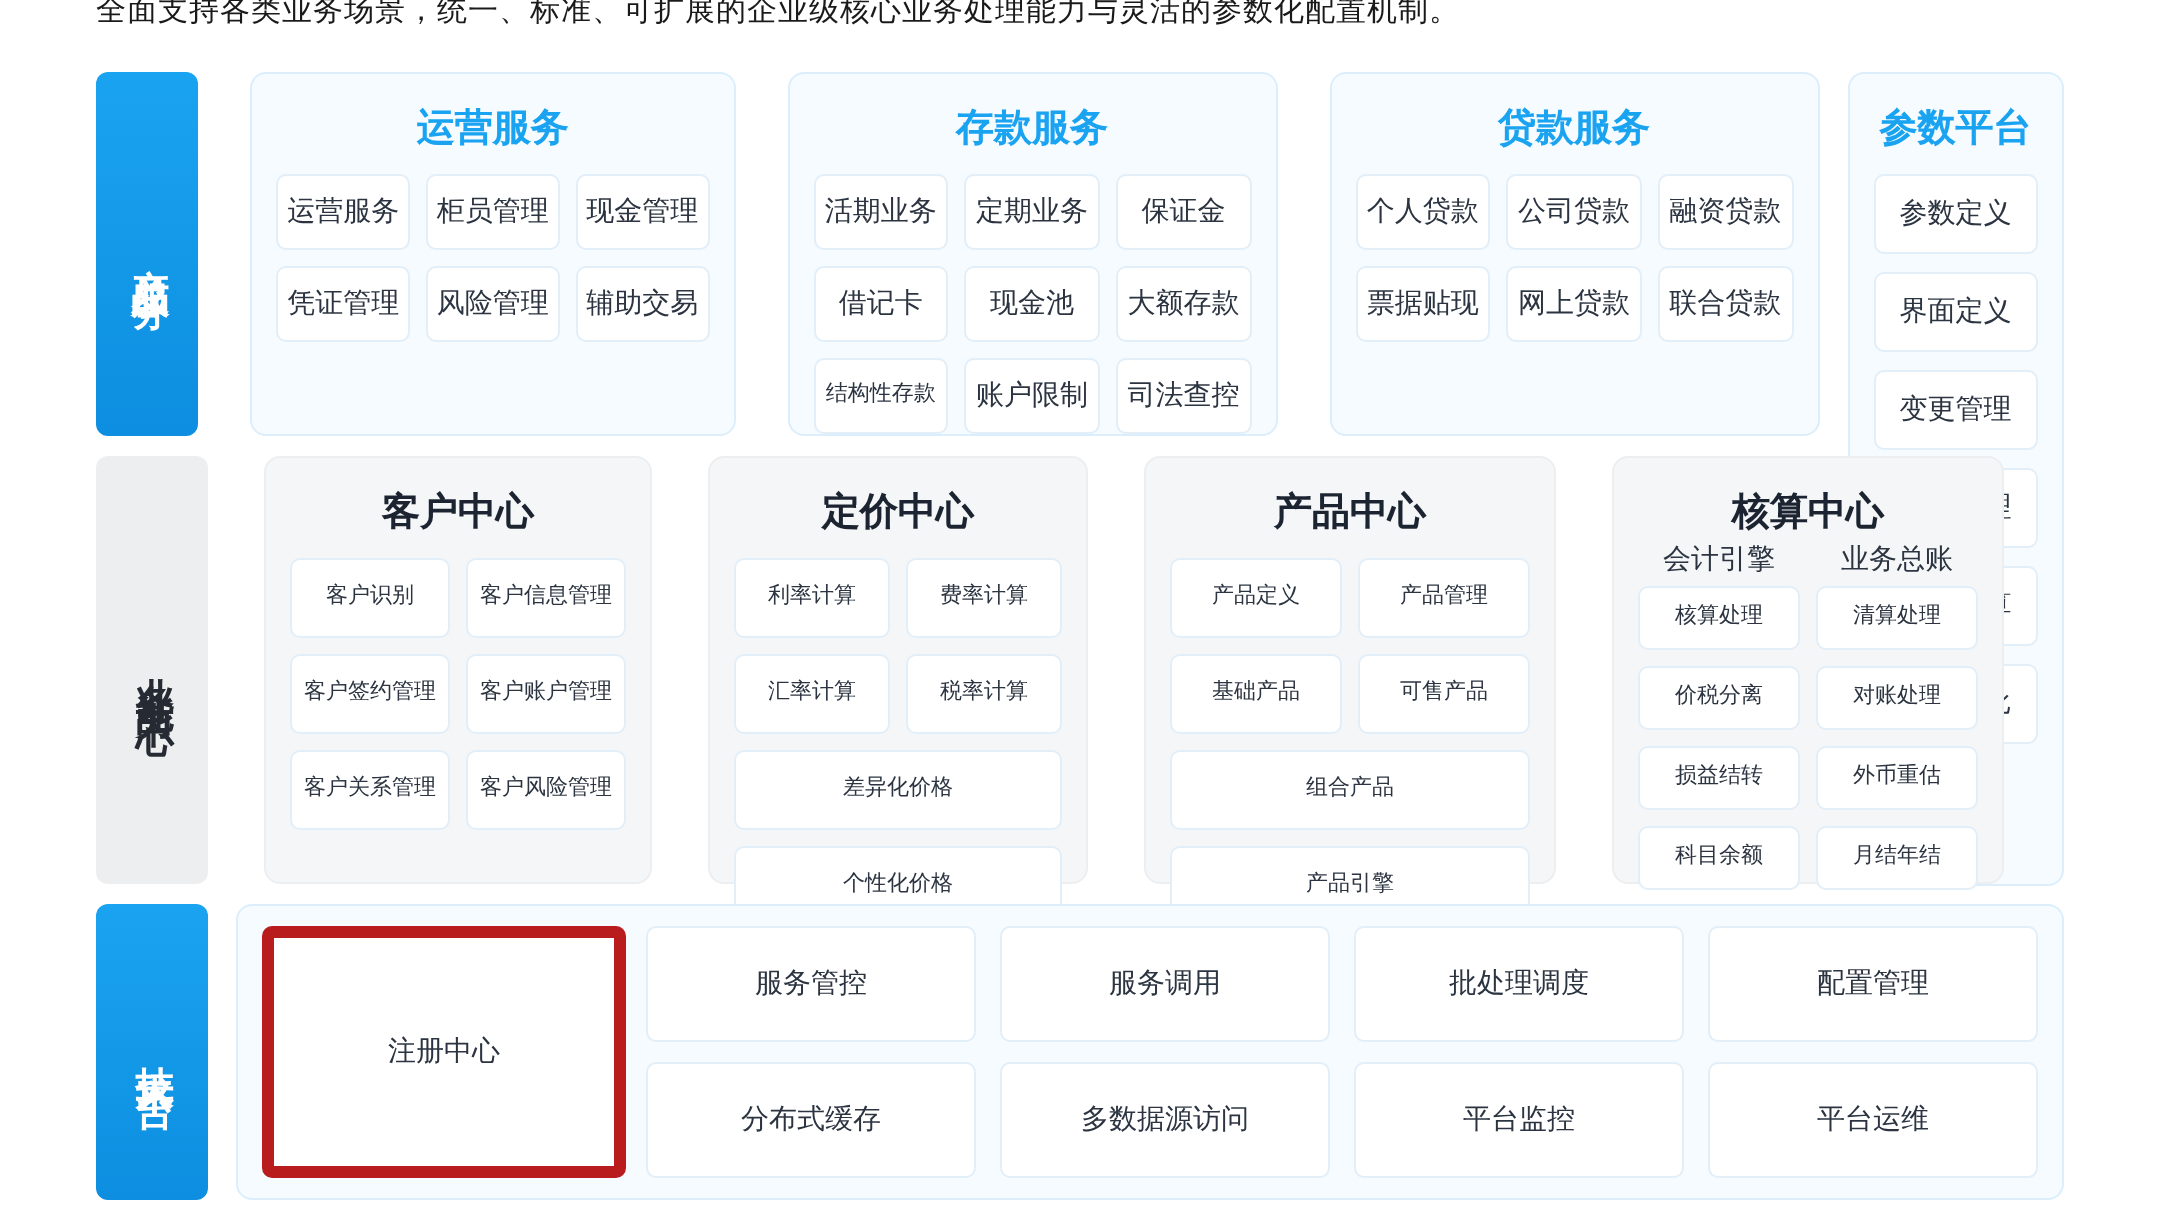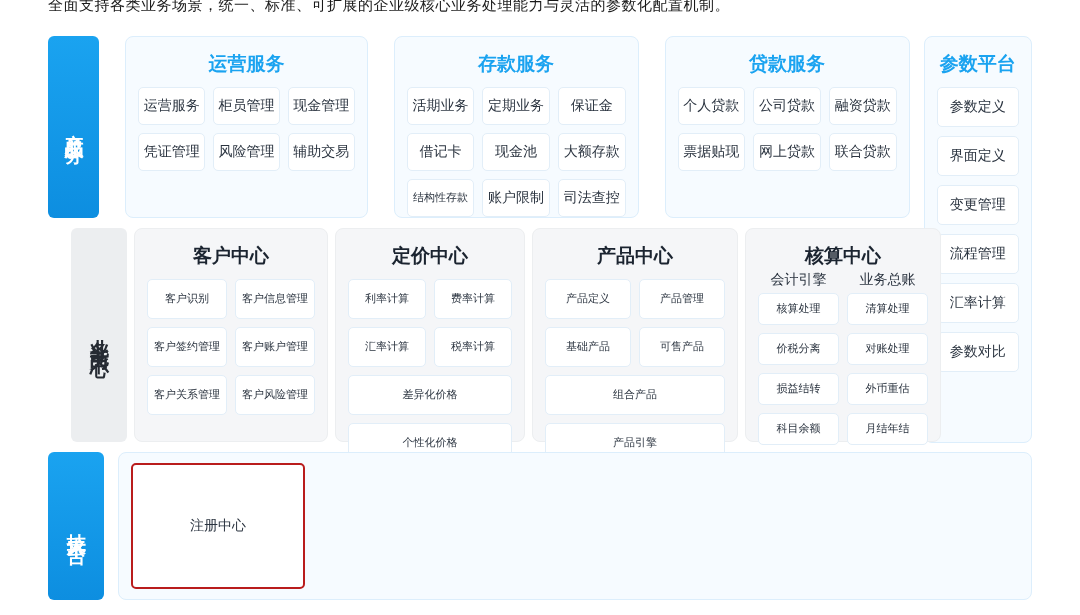--- a/index.html
+++ b/index.html
@@ -105,21 +105,21 @@
 
   
   #row-product { left: 48px; top: 36px; width: 984px; height: 182px; gap: 14px; }
   #row-product .vlabel { height: 182px; }
   .p-panel { height: 182px; margin-left: 12px; }
 
   .grid3 { display: grid; grid-template-columns: repeat(3, 1fr); gap: 8px; }
   .grid3 .chip { height: 38px; }
 
   
-  #row-business { left: 48px; top: 228px; width: 984px; height: 214px; gap: 7px; margin-left: 23px; }
+  #row-business { left: 48px; top: 228px; width: 984px; height: 214px; gap: 28px; }
   #row-business .vlabel { height: 214px; }
   .b-panel { height: 214px; }
   .grid2 { display: grid; grid-template-columns: repeat(2, 1fr); gap: 8px; }
   .grid2 .chip { height: 40px; }
   .full { grid-column: 1 / span 2; }
 
   .sub-head {
     display: grid;
     grid-template-columns: repeat(2, 1fr);
     gap: 8px;
@@ -131,21 +131,21 @@
     color: #2b3440;
   }
 
   
   #row-tech { left: 48px; top: 452px; width: 984px; height: 148px; gap: 14px; }
   #row-tech .vlabel { height: 148px; }
   .t-panel { height: 148px; display: flex; gap: 10px; align-items: stretch; }
   .t-left {
     width: 170px;
     background: #ffffff;
-    border: 2px solid #b91c1c;
+    border: 6px solid #b91c1c;
     border-radius: 5px;
     display: flex;
     align-items: center;
     justify-content: center;
     font-size: 14px;
     color: #2b3440;
   }
   .t-grid {
     flex: 1;
     display: grid;
@@ -284,16 +284,26 @@
     </div>
   </div>
 
   <div class="row" id="row-tech">
     <div class="vlabel blue">
       <span>技术平台</span>
     </div>
 
     <div class="panel t-panel" style="width:914px">
       <div class="t-left">注册中心</div>
+      <div class="t-grid">
+        <div class="chip">服务管控</div>
+        <div class="chip">服务调用</div>
+        <div class="chip">批处理调度</div>
+        <div class="chip">配置管理</div>
+        <div class="chip">分布式缓存</div>
+        <div class="chip">多数据源访问</div>
+        <div class="chip">平台监控</div>
+        <div class="chip">平台运维</div>
+      </div>
     </div>
   </div>
 
 </div>
 
 </body></html>

